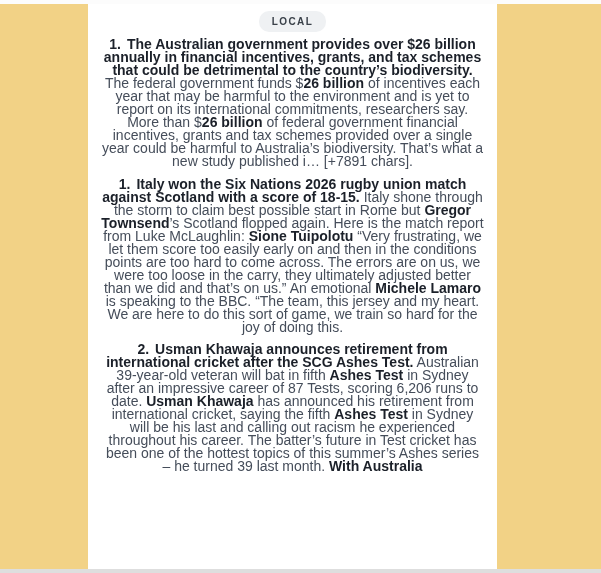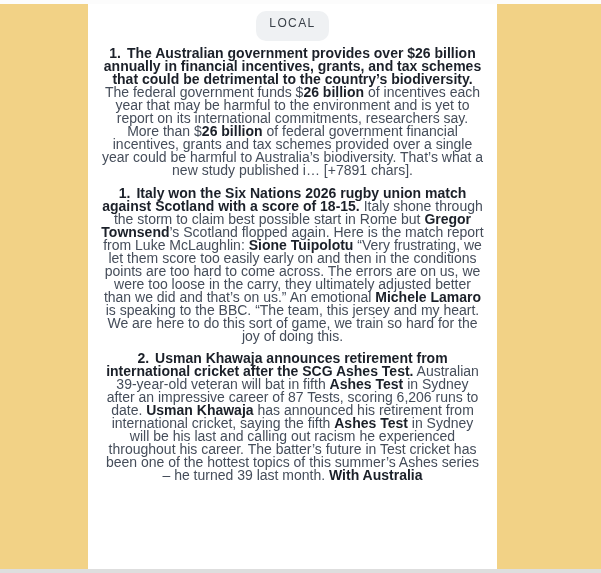--- a/index.html
+++ b/index.html
@@ -32,25 +32,25 @@
     width:409px;
     min-height:565px;
     background:var(--sheet);
     padding:4px 13px 18px 13px;
   }
   .badge-row{text-align:center;margin:3px 0 6px 0;}
   .badge{
     display:inline-block;
     background:var(--badge-bg);
     color:var(--badge-text);
-    font-size:12px;
-    font-weight:normal;
+    font-size:10px;
+    font-weight:bold;
     letter-spacing:1.4px;
     line-height:1;
-    padding:6px 13px 12px 13px;
+    padding:6px 13px 5px 13px;
     border-radius:10px;
   }
   .section{margin:0;}
   .section + .section{margin-top:10px;}
   .item{
     text-align:center;
     font-size:14px;
     line-height:13px;
     color:var(--body-text);
     margin:0 0 9px 0;

